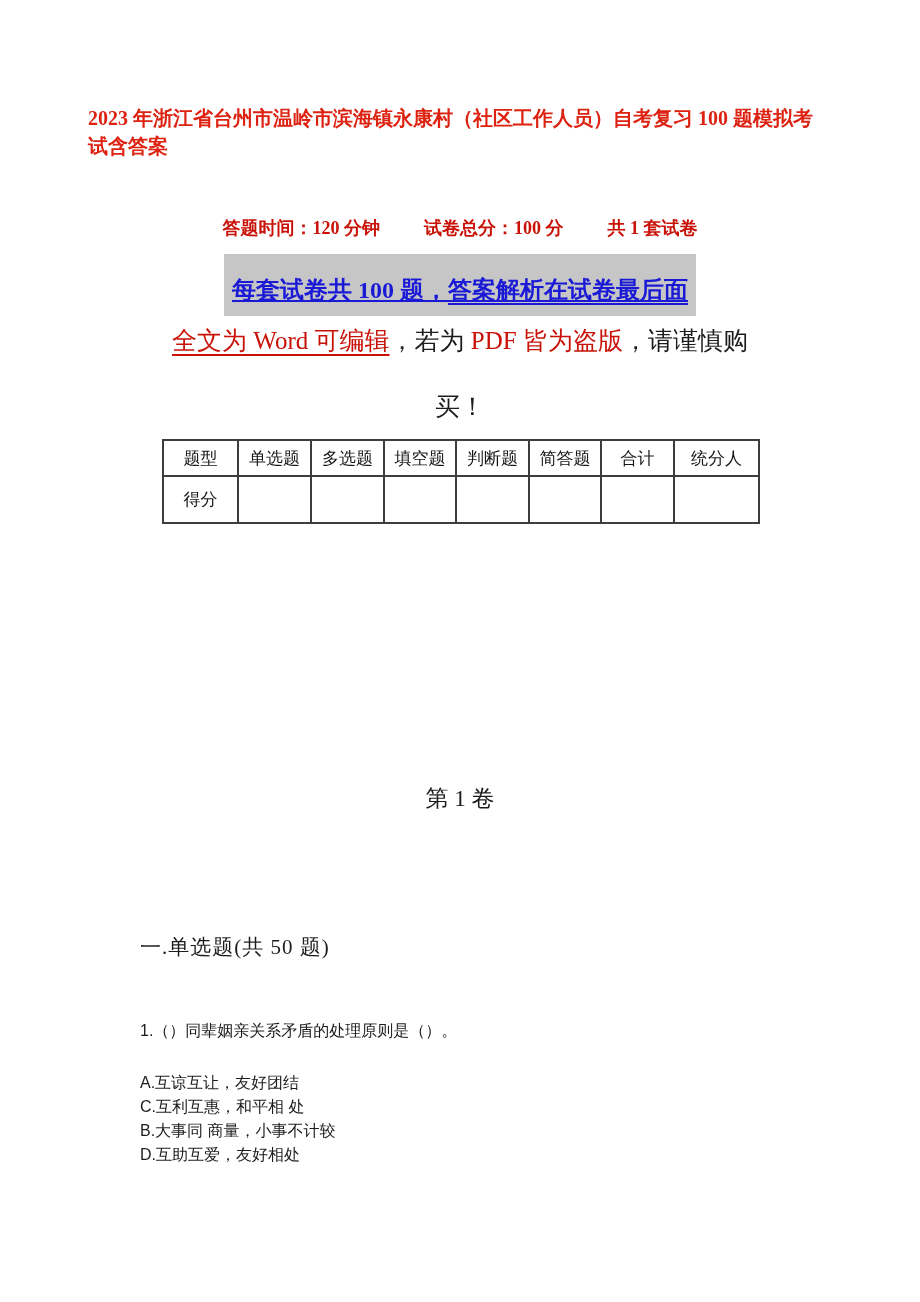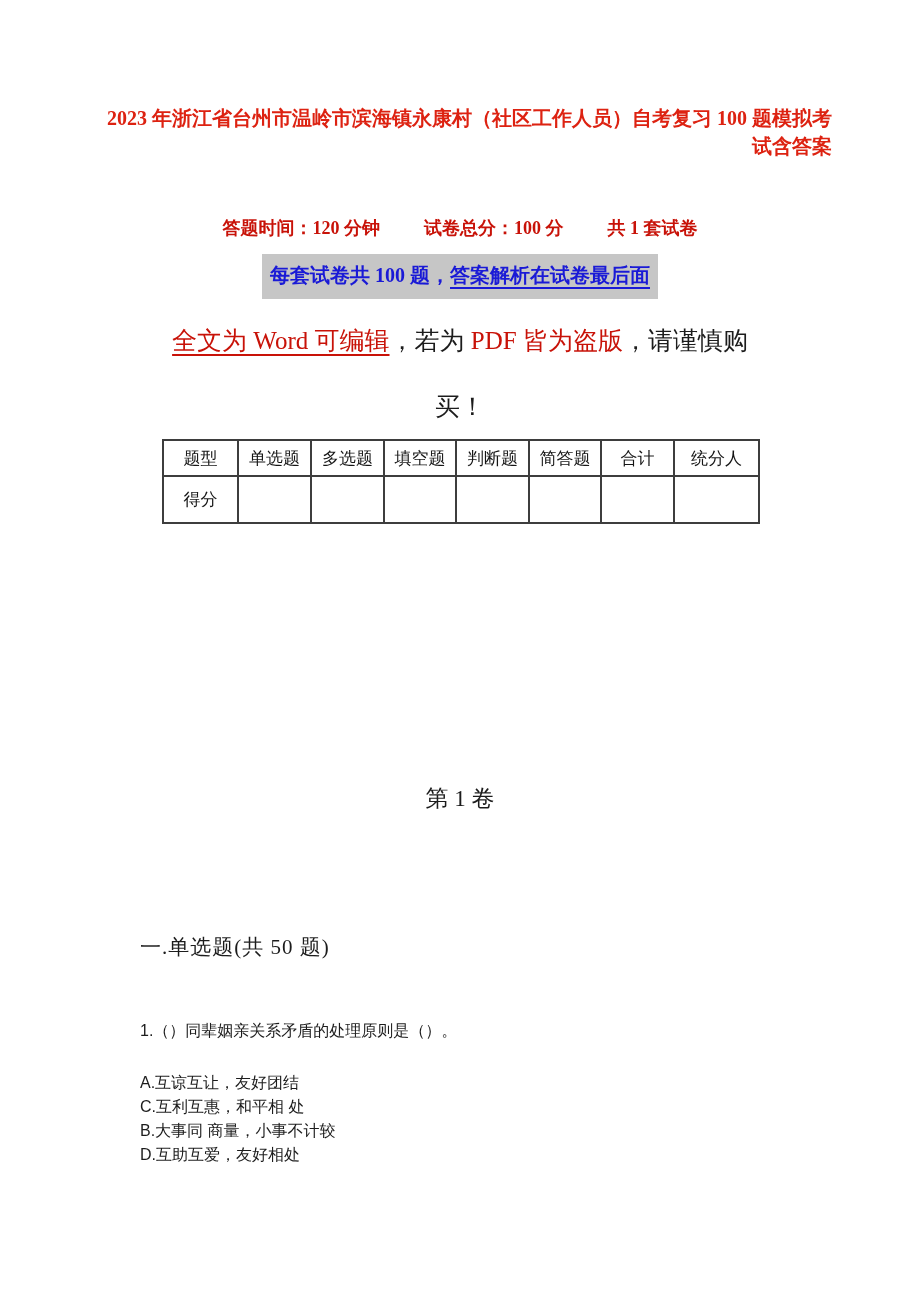--- a/index.html
+++ b/index.html
@@ -11,34 +11,34 @@
     --table-border:#3d3d3d;
   }
   html,body{margin:0;padding:0;}
   body{
     width:920px;height:1302px;background:#ffffff;position:relative;
     font-family:"Liberation Serif","DejaVu Serif",serif;color:var(--text);
     overflow:hidden;
   }
   .doc-title{
     position:absolute;top:104px;left:88px;right:88px;margin:0;
-    text-align:right;font-size:20px;line-height:28px;font-weight:bold;
+    text-align:left;font-size:20px;line-height:28px;font-weight:bold;
     color:var(--title-red);
   }
   .info-line{
     position:absolute;top:216px;left:0;right:0;
     display:flex;justify-content:center;gap:44px;
     font-weight:bold;font-size:18px;color:var(--accent-red);
     white-space:nowrap;
   }
   .highlight-row{position:absolute;top:254px;left:0;right:0;text-align:center;}
   .highlight-box{
     display:inline-block;background:var(--highlight-bg);
-    color:var(--blue);font-weight:bold;font-size:20px;
-    padding:8px 8px 10px 8px;white-space:nowrap;
+    color:var(--blue);font-weight:bold;font-size:24px;
+    padding:20px 8px 10px 8px;white-space:nowrap;text-decoration:underline;
   }
   .u{
     text-decoration:underline;
     text-underline-offset:5px;
     text-decoration-thickness:2px;
   }
   .notice{
     position:absolute;top:308px;left:108px;right:108px;
     text-align:center;font-size:25px;line-height:66px;font-weight:normal;
     color:var(--text);

